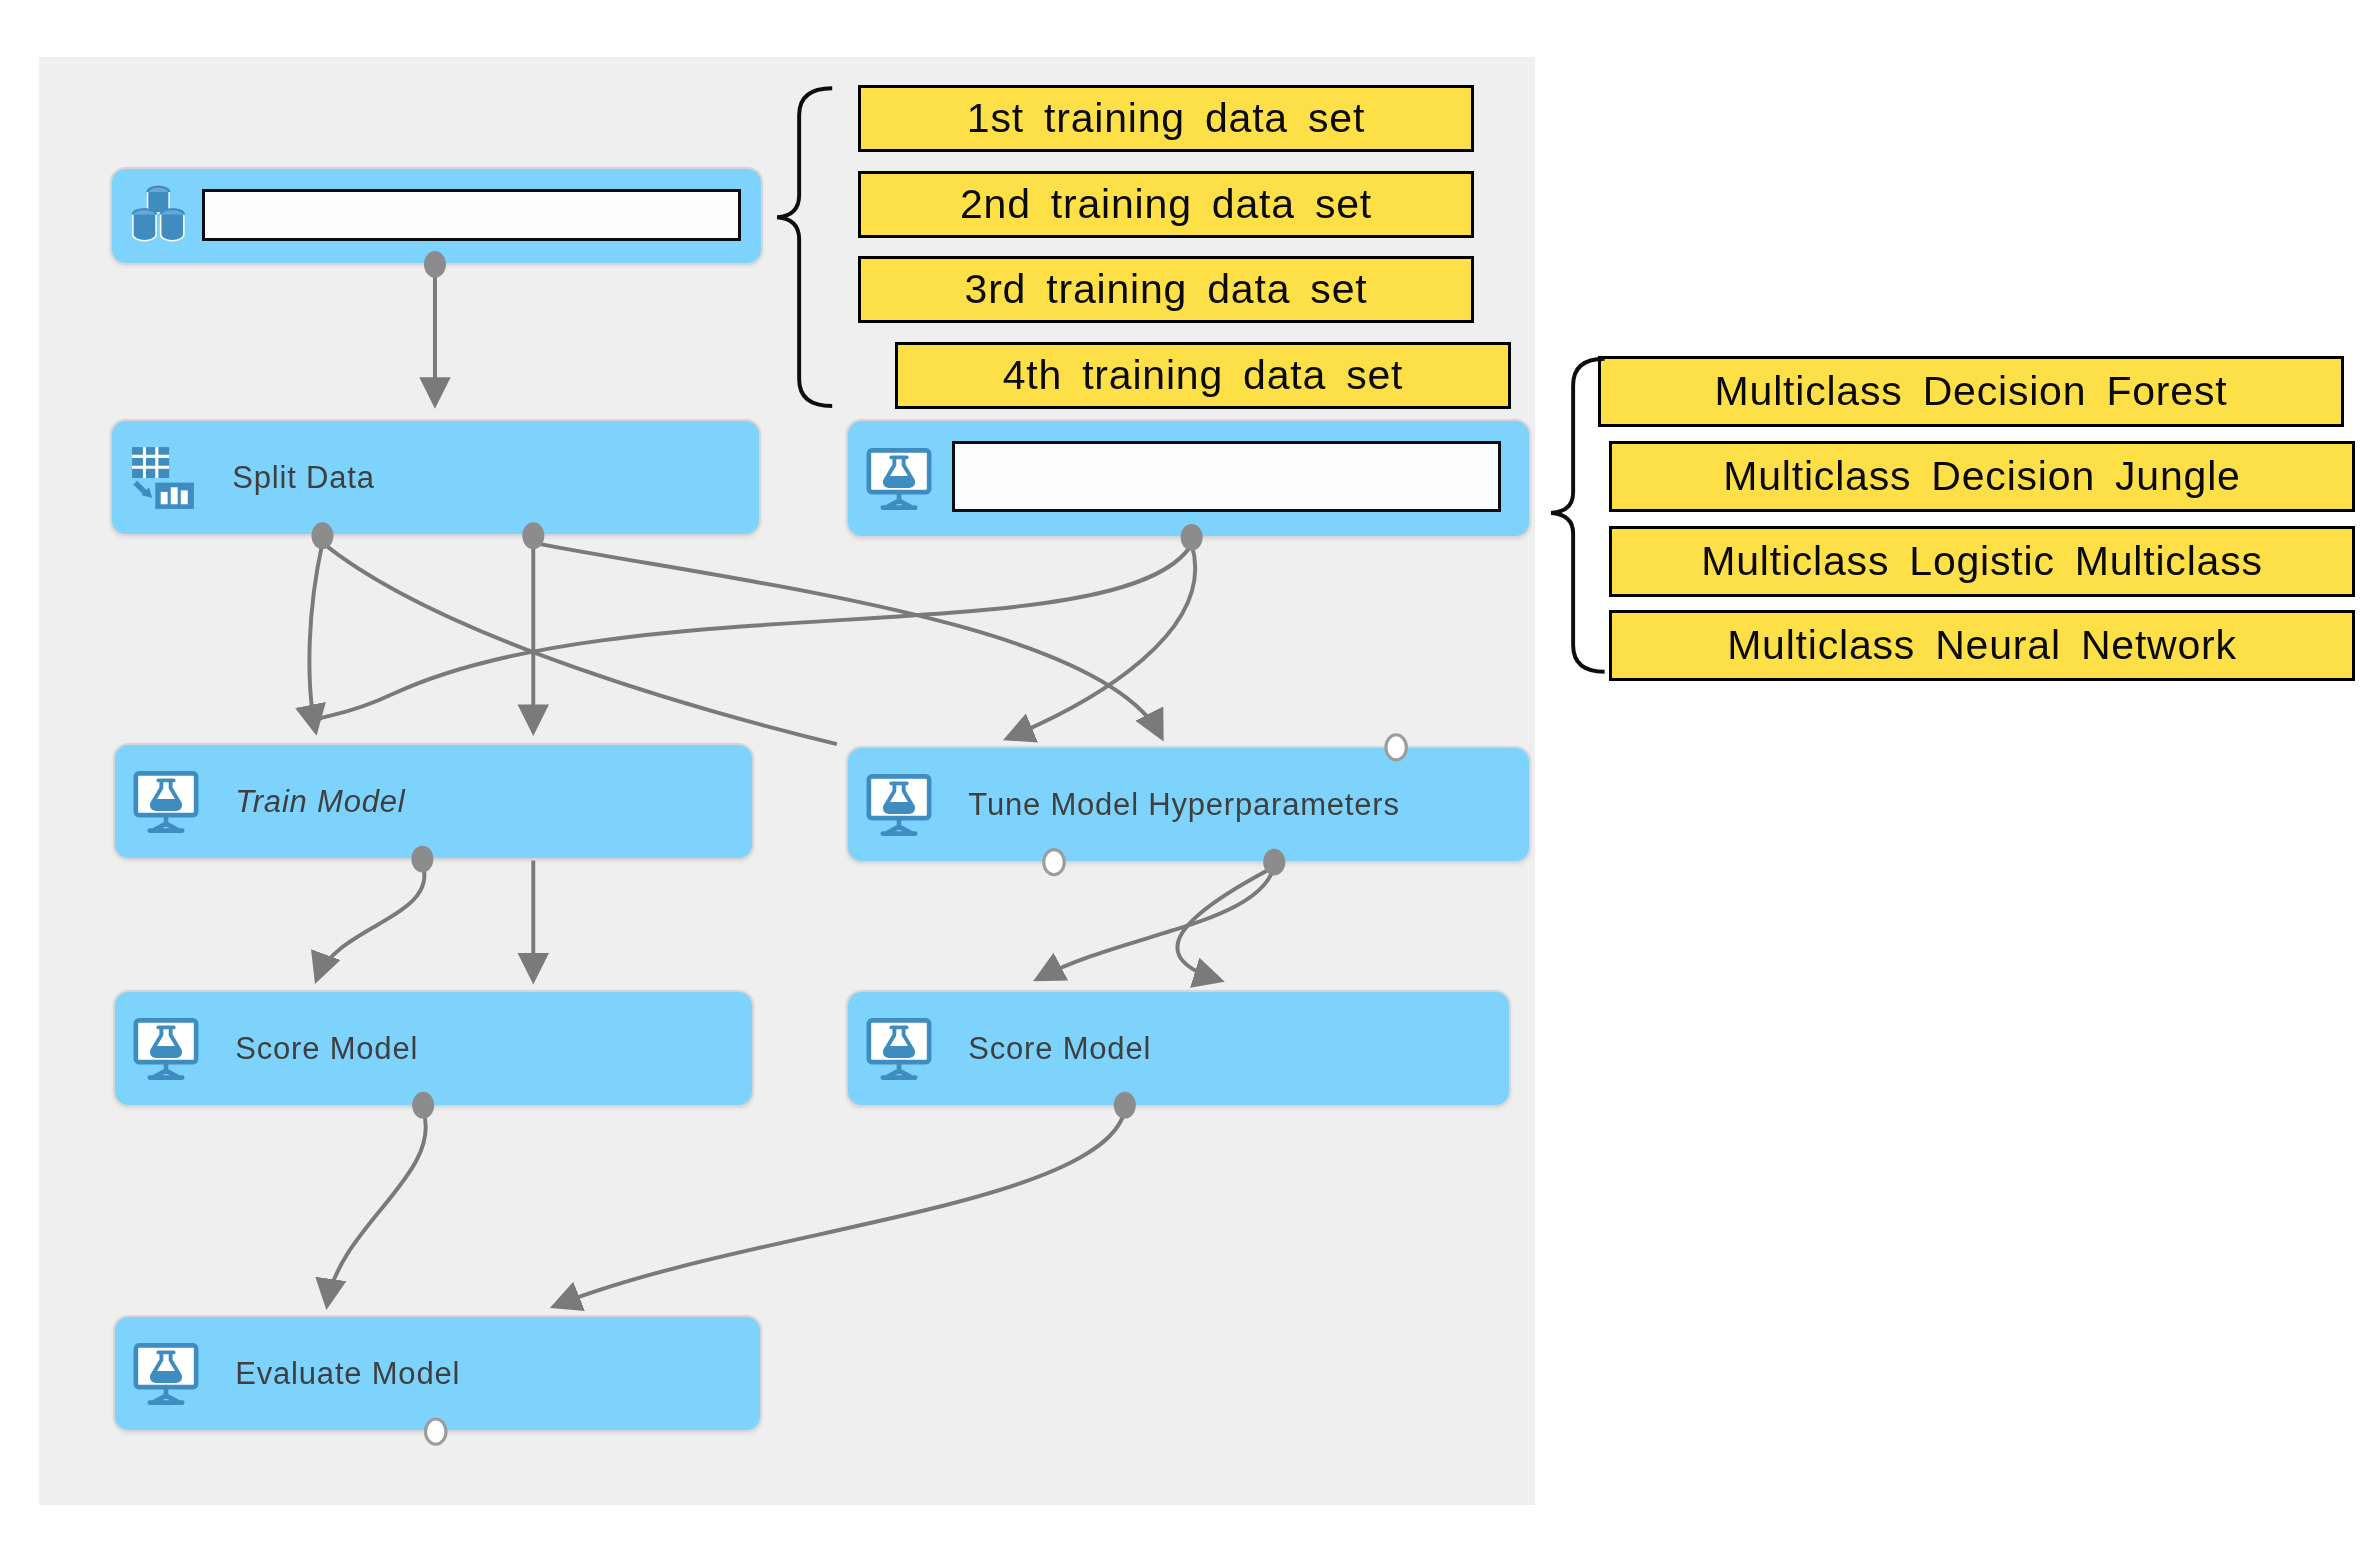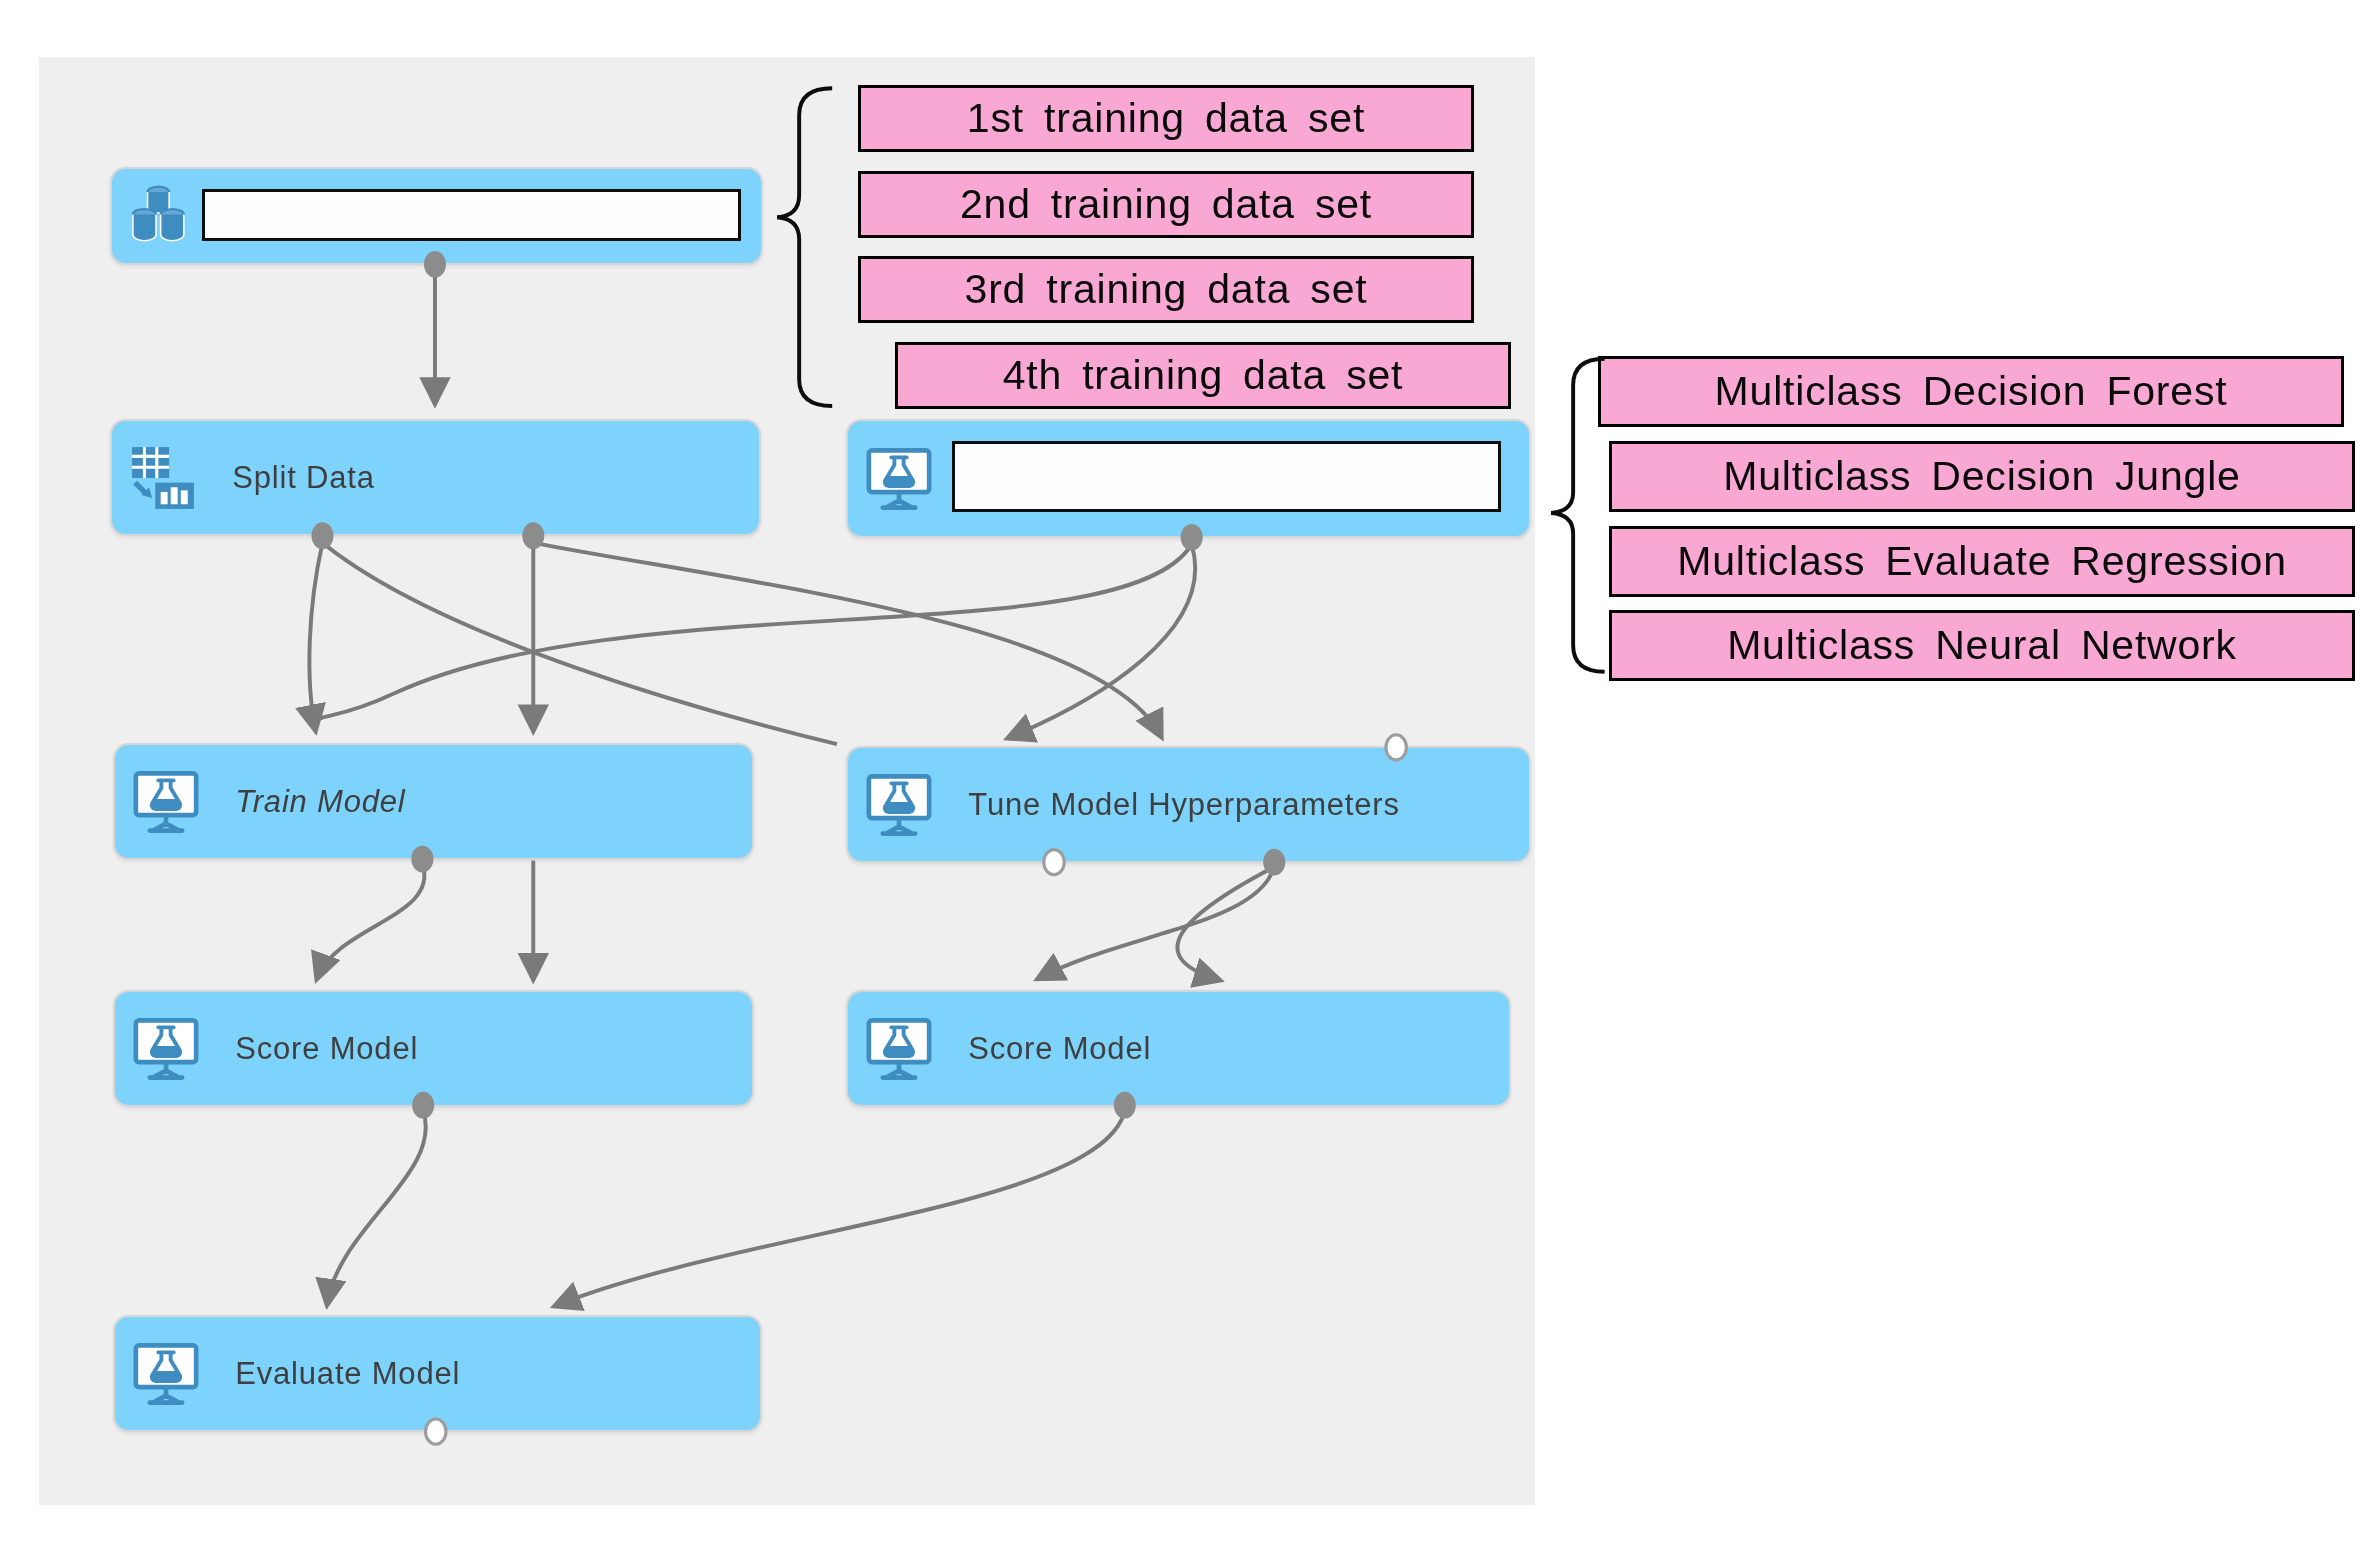--- a/index.html
+++ b/index.html
@@ -4,21 +4,21 @@
 <style>
   html,body{margin:0;padding:0;background:#ffffff;}
   body{font-family:"Liberation Sans", sans-serif;}
   #page{position:relative;width:2377px;height:1556px;background:#ffffff;overflow:hidden;}
   #canvas{position:absolute;left:39px;top:57px;width:1496px;height:1448px;background:#f0efef;}
   .node{position:absolute;background:#7dd3fc;border:2.4px solid #d6d6d6;border-radius:15.7px;
         box-shadow:0 1.6px 3.9px rgba(0,0,0,0.07);display:flex;align-items:center;z-index:2;}
   .node .icon{flex:0 0 auto;margin-left:17.3px;}
   .node .nlabel{font-size:31px;color:#3f3f3f;margin-left:35px;letter-spacing:0.8px;white-space:nowrap;}
   .inner-rect{position:absolute;background:#fdfdfd;border:3.9px solid #0d0d0d;z-index:3;}
-  .ann{position:absolute;background:#f9a8d4;border:3.1px solid #000000;display:flex;
+  .ann{position:absolute;background:#fde047;border:3.1px solid #000000;display:flex;
        align-items:center;justify-content:center;font-size:41px;color:#0a0a0a;
        letter-spacing:0.8px;word-spacing:7.9px;white-space:nowrap;z-index:2;}
   #overlay{position:absolute;left:0;top:0;width:2377px;height:1556px;z-index:4;pointer-events:none;}
   #overlay .hit{pointer-events:auto;}
   svg{display:block;}
 </style>
 </head>
 <body>
 
 <div id="page">
@@ -118,21 +118,21 @@
     <span class="nlabel">Evaluate Model</span>
   </div>
 
   <div class="ann" style="left:858px;top:85px;width:610px;height:61px;">1st training data set</div>
   <div class="ann" style="left:858px;top:171px;width:610px;height:61px;">2nd training data set</div>
   <div class="ann" style="left:858px;top:256px;width:610px;height:61px;">3rd training data set</div>
   <div class="ann" style="left:858px;top:342px;width:610px;height:61px;margin-left:37px;">4th training data set</div>
 
   <div class="ann" style="left:1598px;top:356px;width:740px;height:65px;">Multiclass Decision Forest</div>
   <div class="ann" style="left:1609px;top:441px;width:740px;height:65px;">Multiclass Decision Jungle</div>
-  <div class="ann" style="left:1609px;top:526px;width:740px;height:65px;">Multiclass Evaluate Regression</div>
+  <div class="ann" style="left:1609px;top:526px;width:740px;height:65px;">Multiclass Logistic Multiclass</div>
   <div class="ann" style="left:1609px;top:610px;width:740px;height:65px;">Multiclass Neural Network</div>
 
   <svg id="overlay" width="2377" height="1556" viewBox="0 0 3022 1978">
     <defs>
       <marker id="ah" markerWidth="9" markerHeight="9" refX="6.5" refY="4" orient="auto">
         <path d="M0,0 L8,4 L0,8 z" fill="#7a7a7a"></path>
       </marker>
       <symbol id="sym-experiment" viewBox="0 0 88 88">
         <rect x="5" y="7" width="78" height="54" rx="4" fill="#ffffff" stroke="#3e8cc0" stroke-width="6"></rect>
         <path d="M34,16 h20 M38,16 v10 L26,46 a5,5 0 0 0 4,7 h28 a5,5 0 0 0 4,-7 L50,26 v-10" fill="none" stroke="#3e8cc0" stroke-width="5" stroke-linecap="round" stroke-linejoin="round"></path>

